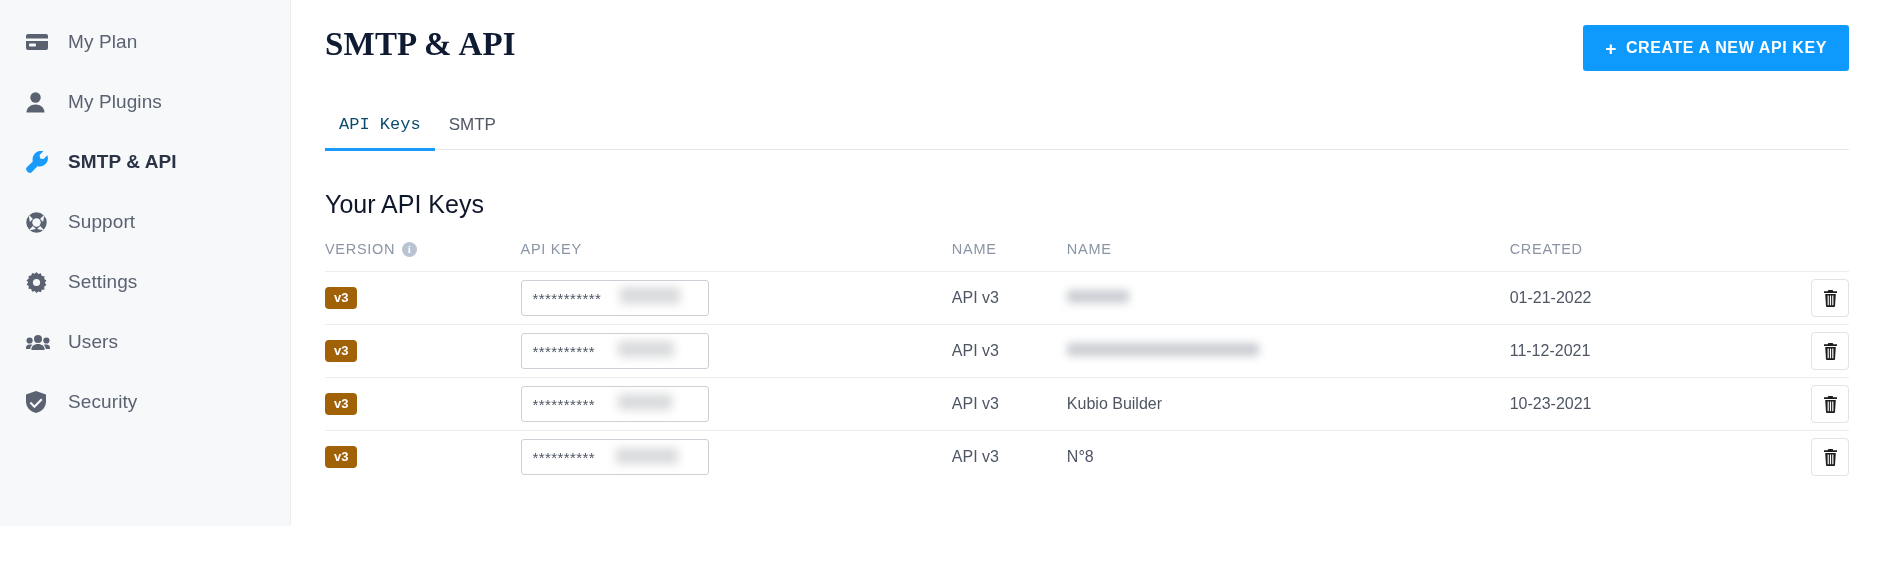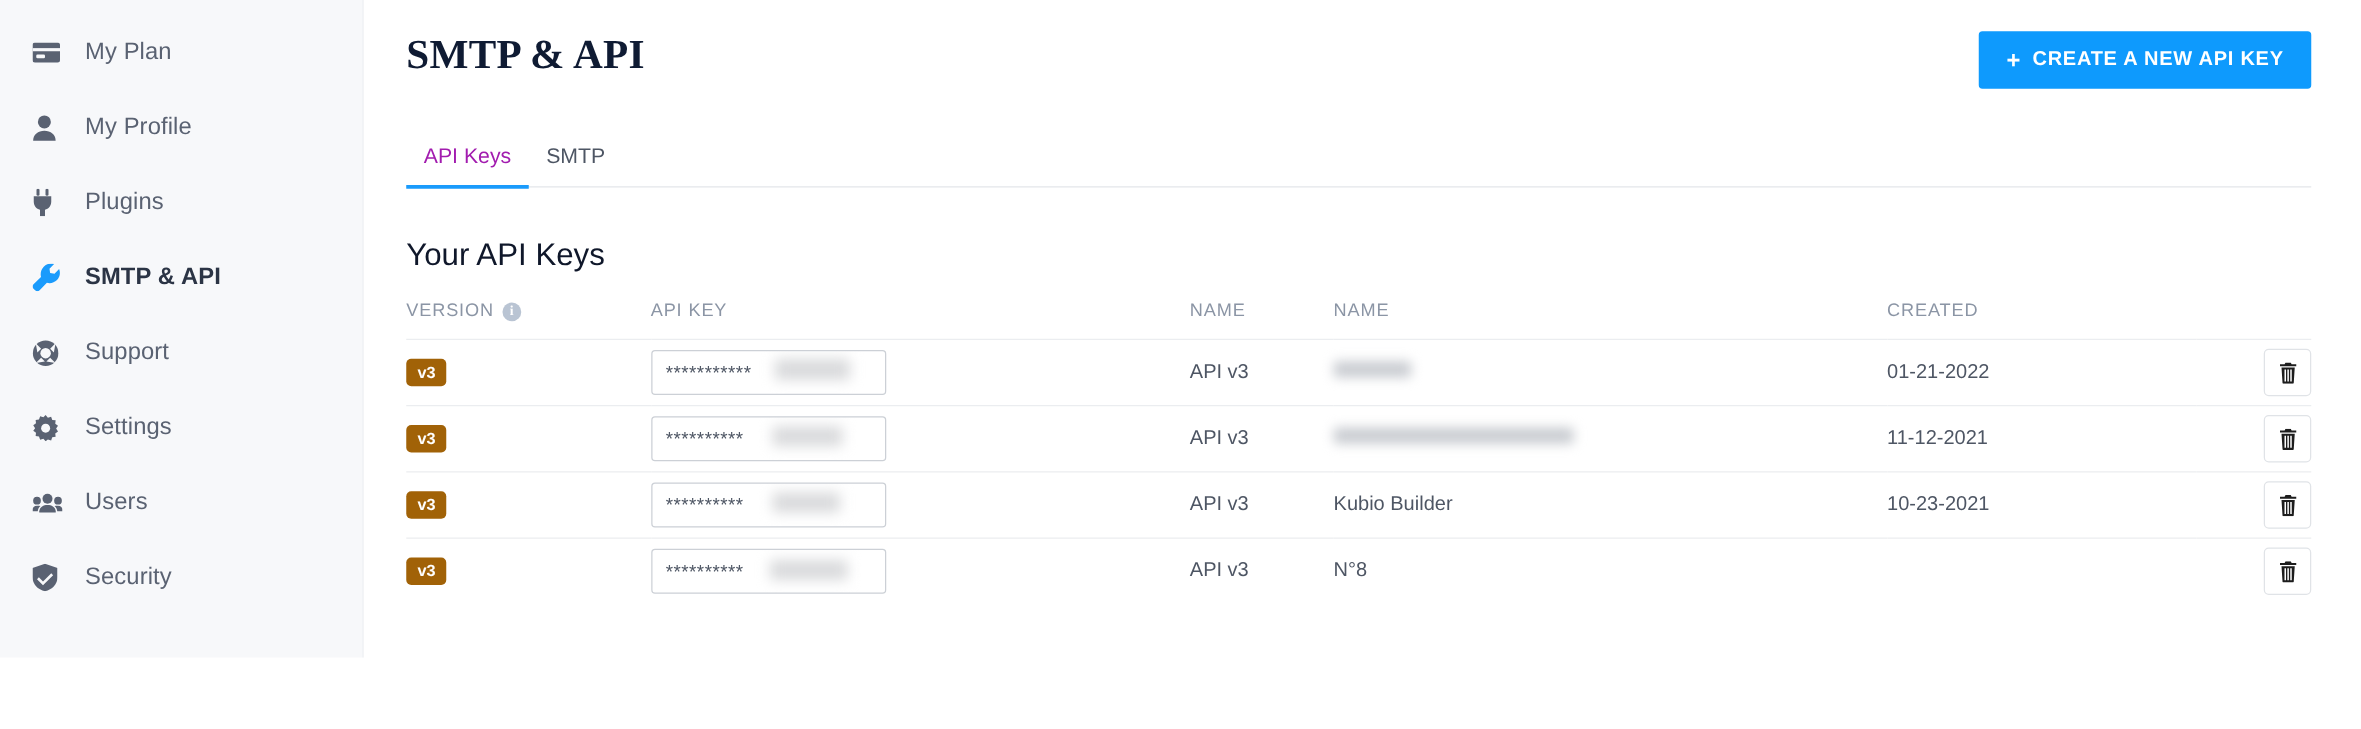--- a/index.html
+++ b/index.html
@@ -86,21 +86,21 @@
   }
   .tab {
     font-size: 17px;
     color: #4e5664;
     padding: 0 14px 14px 14px;
     cursor: pointer;
     position: relative;
     white-space: nowrap;
   }
   .tab:first-child { margin-left: 0; }
-  .tab.active { color: #a21caf; }
+  .tab.active { color: #0c4a6e; font-family: Liberation Mono, monospace; }
   .tab.active::after {
     content: "";
     position: absolute;
     left: 0; right: 0; bottom: -2px;
     height: 3px;
     background: #1a9bfc;
   }
 
   
   .section-title {
@@ -225,34 +225,24 @@
       <span class="nav-label">My Plan</span>
     </div>
 
     <div class="nav-item">
       <span class="nav-icon">
         <svg width="19" height="21" viewBox="0 0 19 21" fill="currentColor">
           <circle cx="9.5" cy="5.5" r="5.2"></circle>
           <path d="M0.5 20.5c0-5 4-8 9-8s9 3 9 8z"></path>
         </svg>
       </span>
-      <span class="nav-label">My Profile</span>
-    </div>
-
-
-    <div class="nav-item">
-      <span class="nav-icon">
-        <svg width="16" height="22" viewBox="0 0 16 22" fill="currentColor">
-          <rect x="3.2" y="0" width="2.4" height="5.5" rx="1"></rect>
-          <rect x="10.4" y="0" width="2.4" height="5.5" rx="1"></rect>
-          <path d="M1 6h14v4.2c0 3.4-2.1 6-5 6.6V22H6v-5.2C3.1 16.2 1 13.6 1 10.2z"></path>
-        </svg>
-      </span>
-      <span class="nav-label">Plugins</span>
-    </div>
+      <span class="nav-label">My Plugins</span>
+    </div>
+
+
 
     <div class="nav-item active">
       <span class="nav-icon">
         <svg width="22" height="22" viewBox="0 0 22 22" fill="currentColor">
           <path d="M21.3 4.2 17.6 7.9 14.1 7.4 13.6 3.9 17.3 0.2C14.4-.6 11.2.2 9 2.4c-2.2 2.2-2.9 5.3-2.2 8.1L.8 16.3c-1 1-1 2.6 0 3.6l1.3 1.3c1 1 2.6 1 3.6 0l5.8-6c2.8.8 5.9 0 8.1-2.2 2.2-2.2 3-5.4 1.7-8.8z"></path>
         </svg>
       </span>
       <span class="nav-label">SMTP &amp; API</span>
     </div>
 

